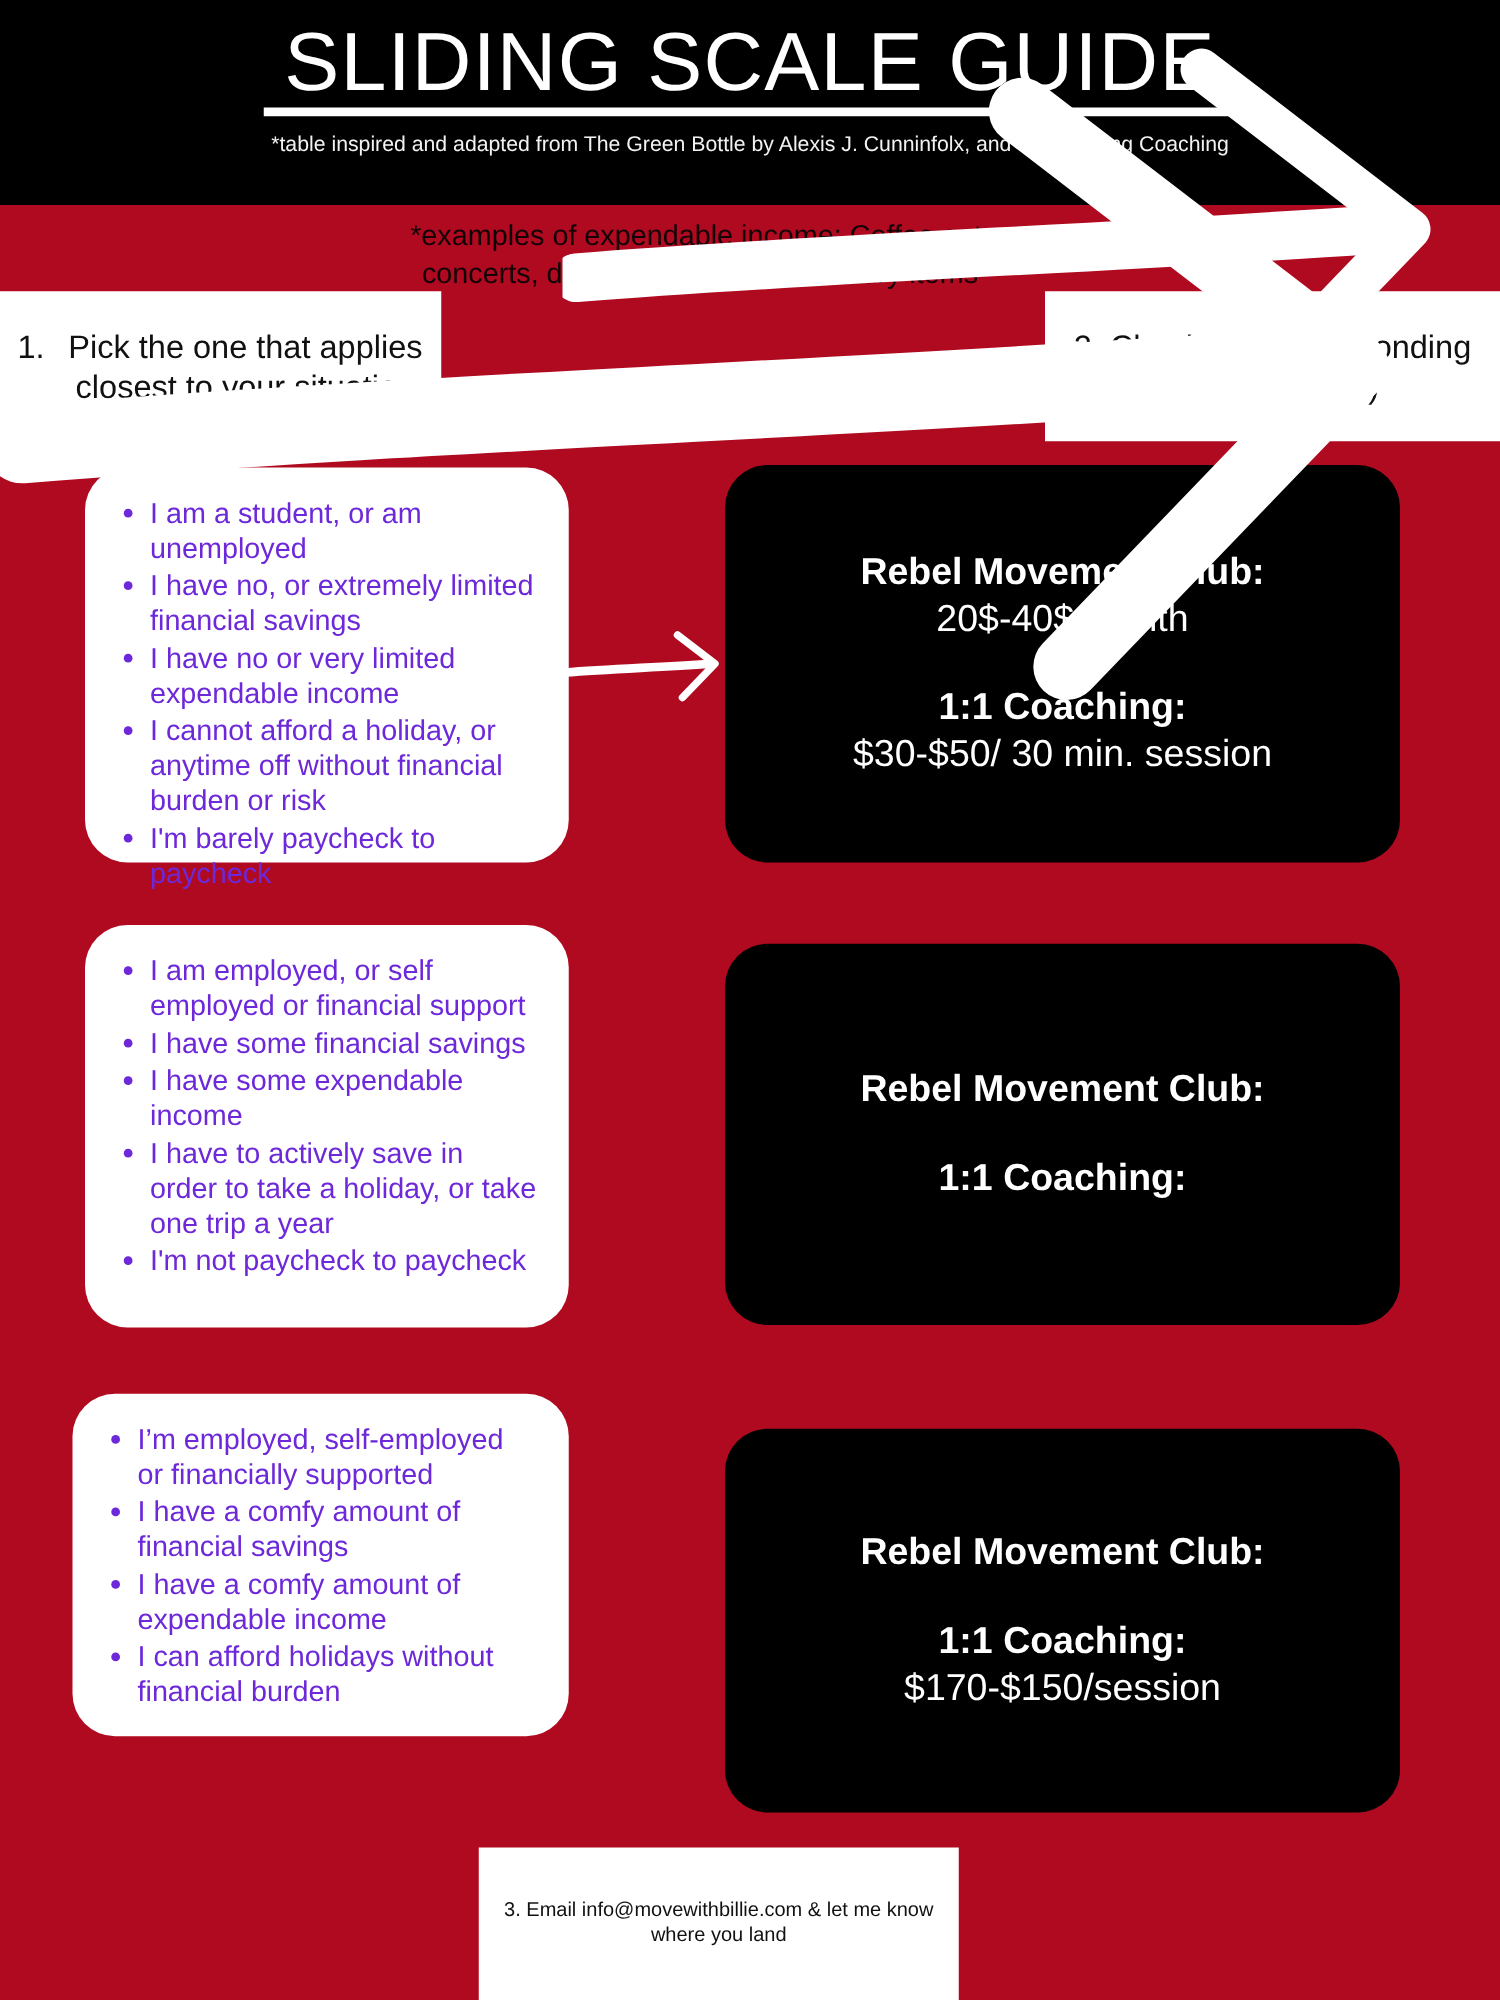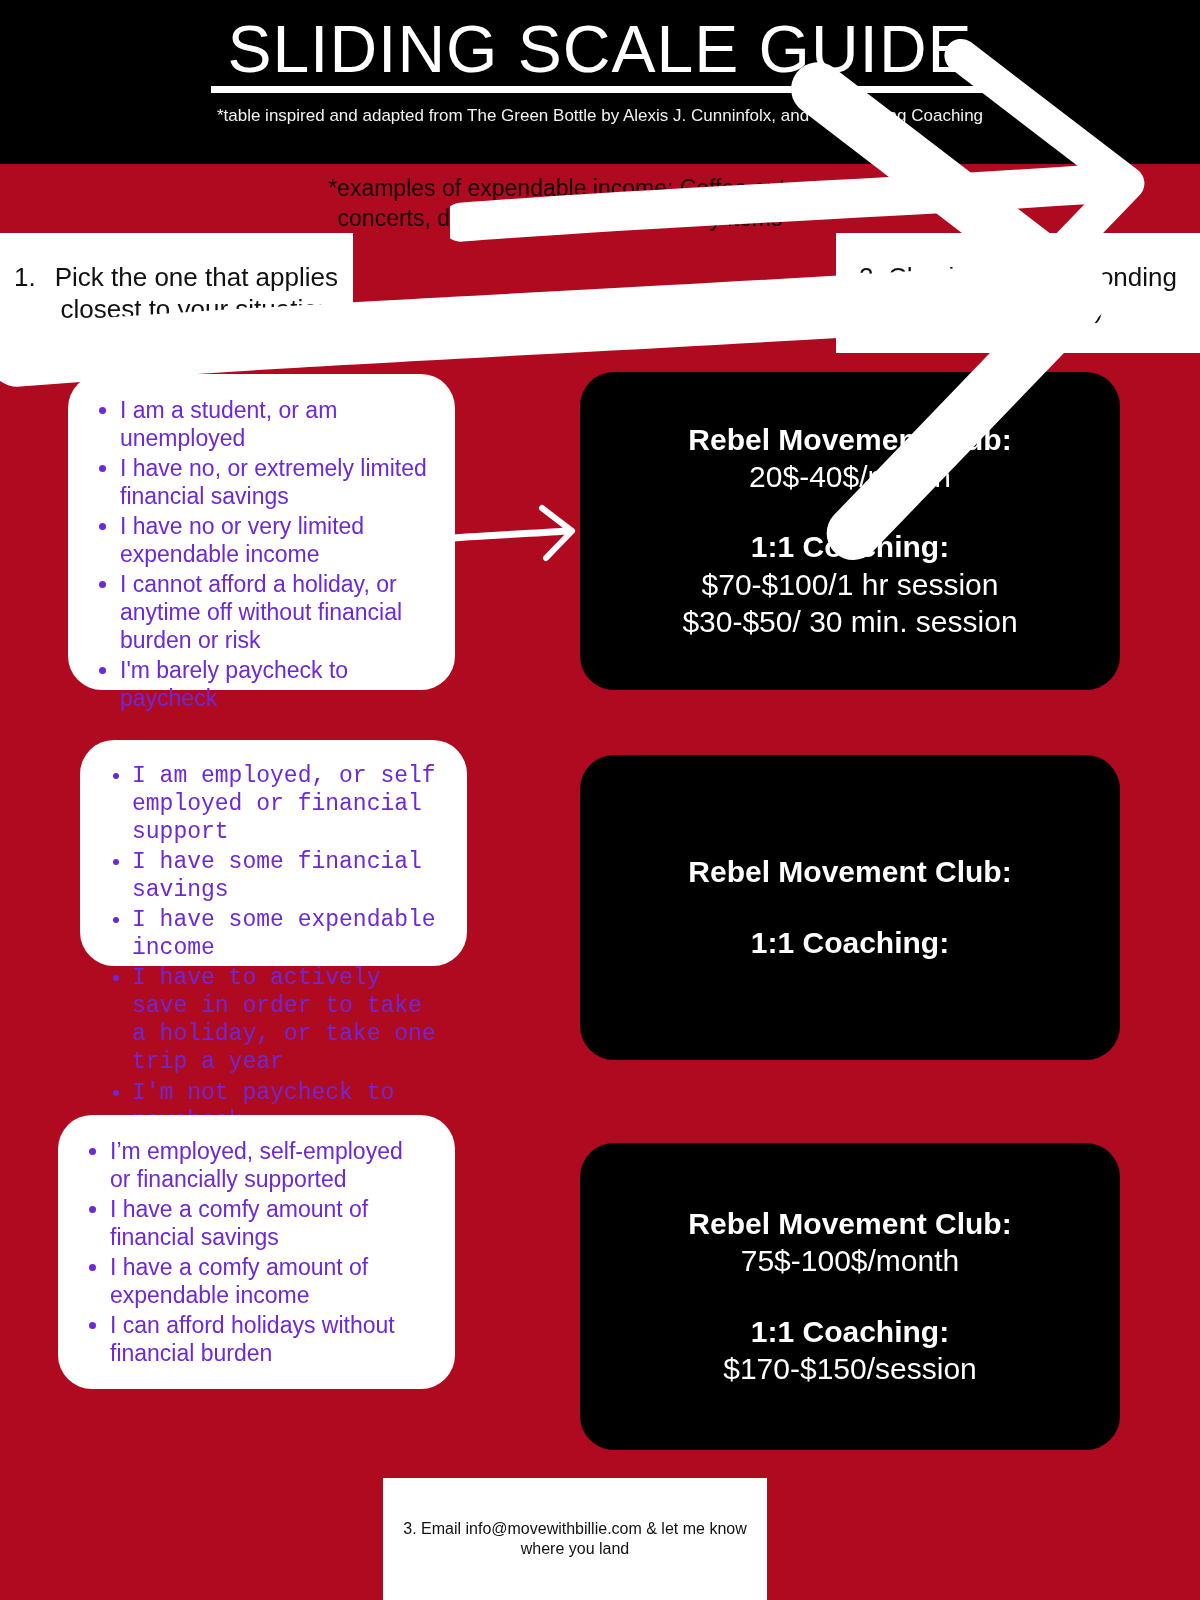--- a/index.html
+++ b/index.html
@@ -109,21 +109,21 @@
     padding: 16px 28px;
   }
   .black-card .hdr { font-size: 30px; font-weight: bold; line-height: 1.22; }
   .black-card .val { font-size: 30px; font-weight: 400; line-height: 1.24; }
   .black-card .gap { height: 34px; }
 
   
   #card1 { left: 68px;  top: 374px;  width: 387px; height: 316px; }
   #rates1 { left: 580px; top: 372px; width: 540px; height: 318px; }
   
-  #card2 { left: 80px;  top: 740px;  width: 387px; height: 226px; font-family: Liberation Mono, monospace; }
+  #card2 { left: 68px;  top: 740px;  width: 387px; height: 322px; }
   #rates2 { left: 580px; top: 755px; width: 540px; height: 305px; }
   
   #card3 { left: 58px;  top: 1115px; width: 397px; height: 274px; }
   #rates3 { left: 580px; top: 1143px; width: 540px; height: 307px; }
 
   
   .arrow { position: absolute; }
   #arrow1 { left: 450px; top: 498px;  width: 135px; height: 70px; }
   #arrow2 { left: 450px; top": 0; top: 862px; width: 135px; height: 70px; }
   #arrow3 { left: 450px; top: 1238px; width: 135px; height: 70px; }
@@ -162,21 +162,20 @@
 <svg class="arrow" id="arrow1" viewBox="0 0 135 70">
   <path d="M2 40 C 40 37, 75 36, 118 33" stroke="#ffffff" stroke-width="7" fill="none" stroke-linecap="round"></path>
   <path d="M92 10 L 122 33 L 96 60" stroke="#ffffff" stroke-width="6" fill="none" stroke-linecap="round" stroke-linejoin="round"></path>
 </svg>
 
 <div class="black-card" id="rates1">
   <div class="hdr">Rebel Movement Club:</div>
   <div class="val">20$-40$/month</div>
   <div class="gap"></div>
   <div class="hdr">1:1 Coaching:</div>
-  <div class="val">$70-$100/1 hr session</div>
   <div class="val">$30-$50/ 30 min. session</div>
 </div>
 
 <div class="white-card" id="card2">
   <ul>
     <li>I am employed, or self employed or financial support</li>
     <li>I have some financial savings</li>
     <li>I have some expendable income</li>
     <li>I have to actively save in order to take a holiday, or take one trip a year</li>
     <li>I'm not paycheck to paycheck</li>
@@ -203,21 +202,20 @@
   </ul>
 </div>
 
 <svg class="arrow" id="arrow3" viewBox="0 0 135 70">
   <path d="M2 40 C 40 37, 75 36, 118 33" stroke="#ffffff" stroke-width="7" fill="none" stroke-linecap="round"></path>
   <path d="M92 10 L 122 33 L 96 60" stroke="#ffffff" stroke-width="6" fill="none" stroke-linecap="round" stroke-linejoin="round"></path>
 </svg>
 
 <div class="black-card" id="rates3">
   <div class="hdr">Rebel Movement Club:</div>
-  <div class="val">75$-100$/month</div>
   <div class="gap"></div>
   <div class="hdr">1:1 Coaching:</div>
   <div class="val">$170-$150/session</div>
 </div>
 
 <div class="step-box" id="step3">
   <span>3. Email info@movewithbillie.com &amp; let me know where you land</span>
 </div>
 
 </body></html>

